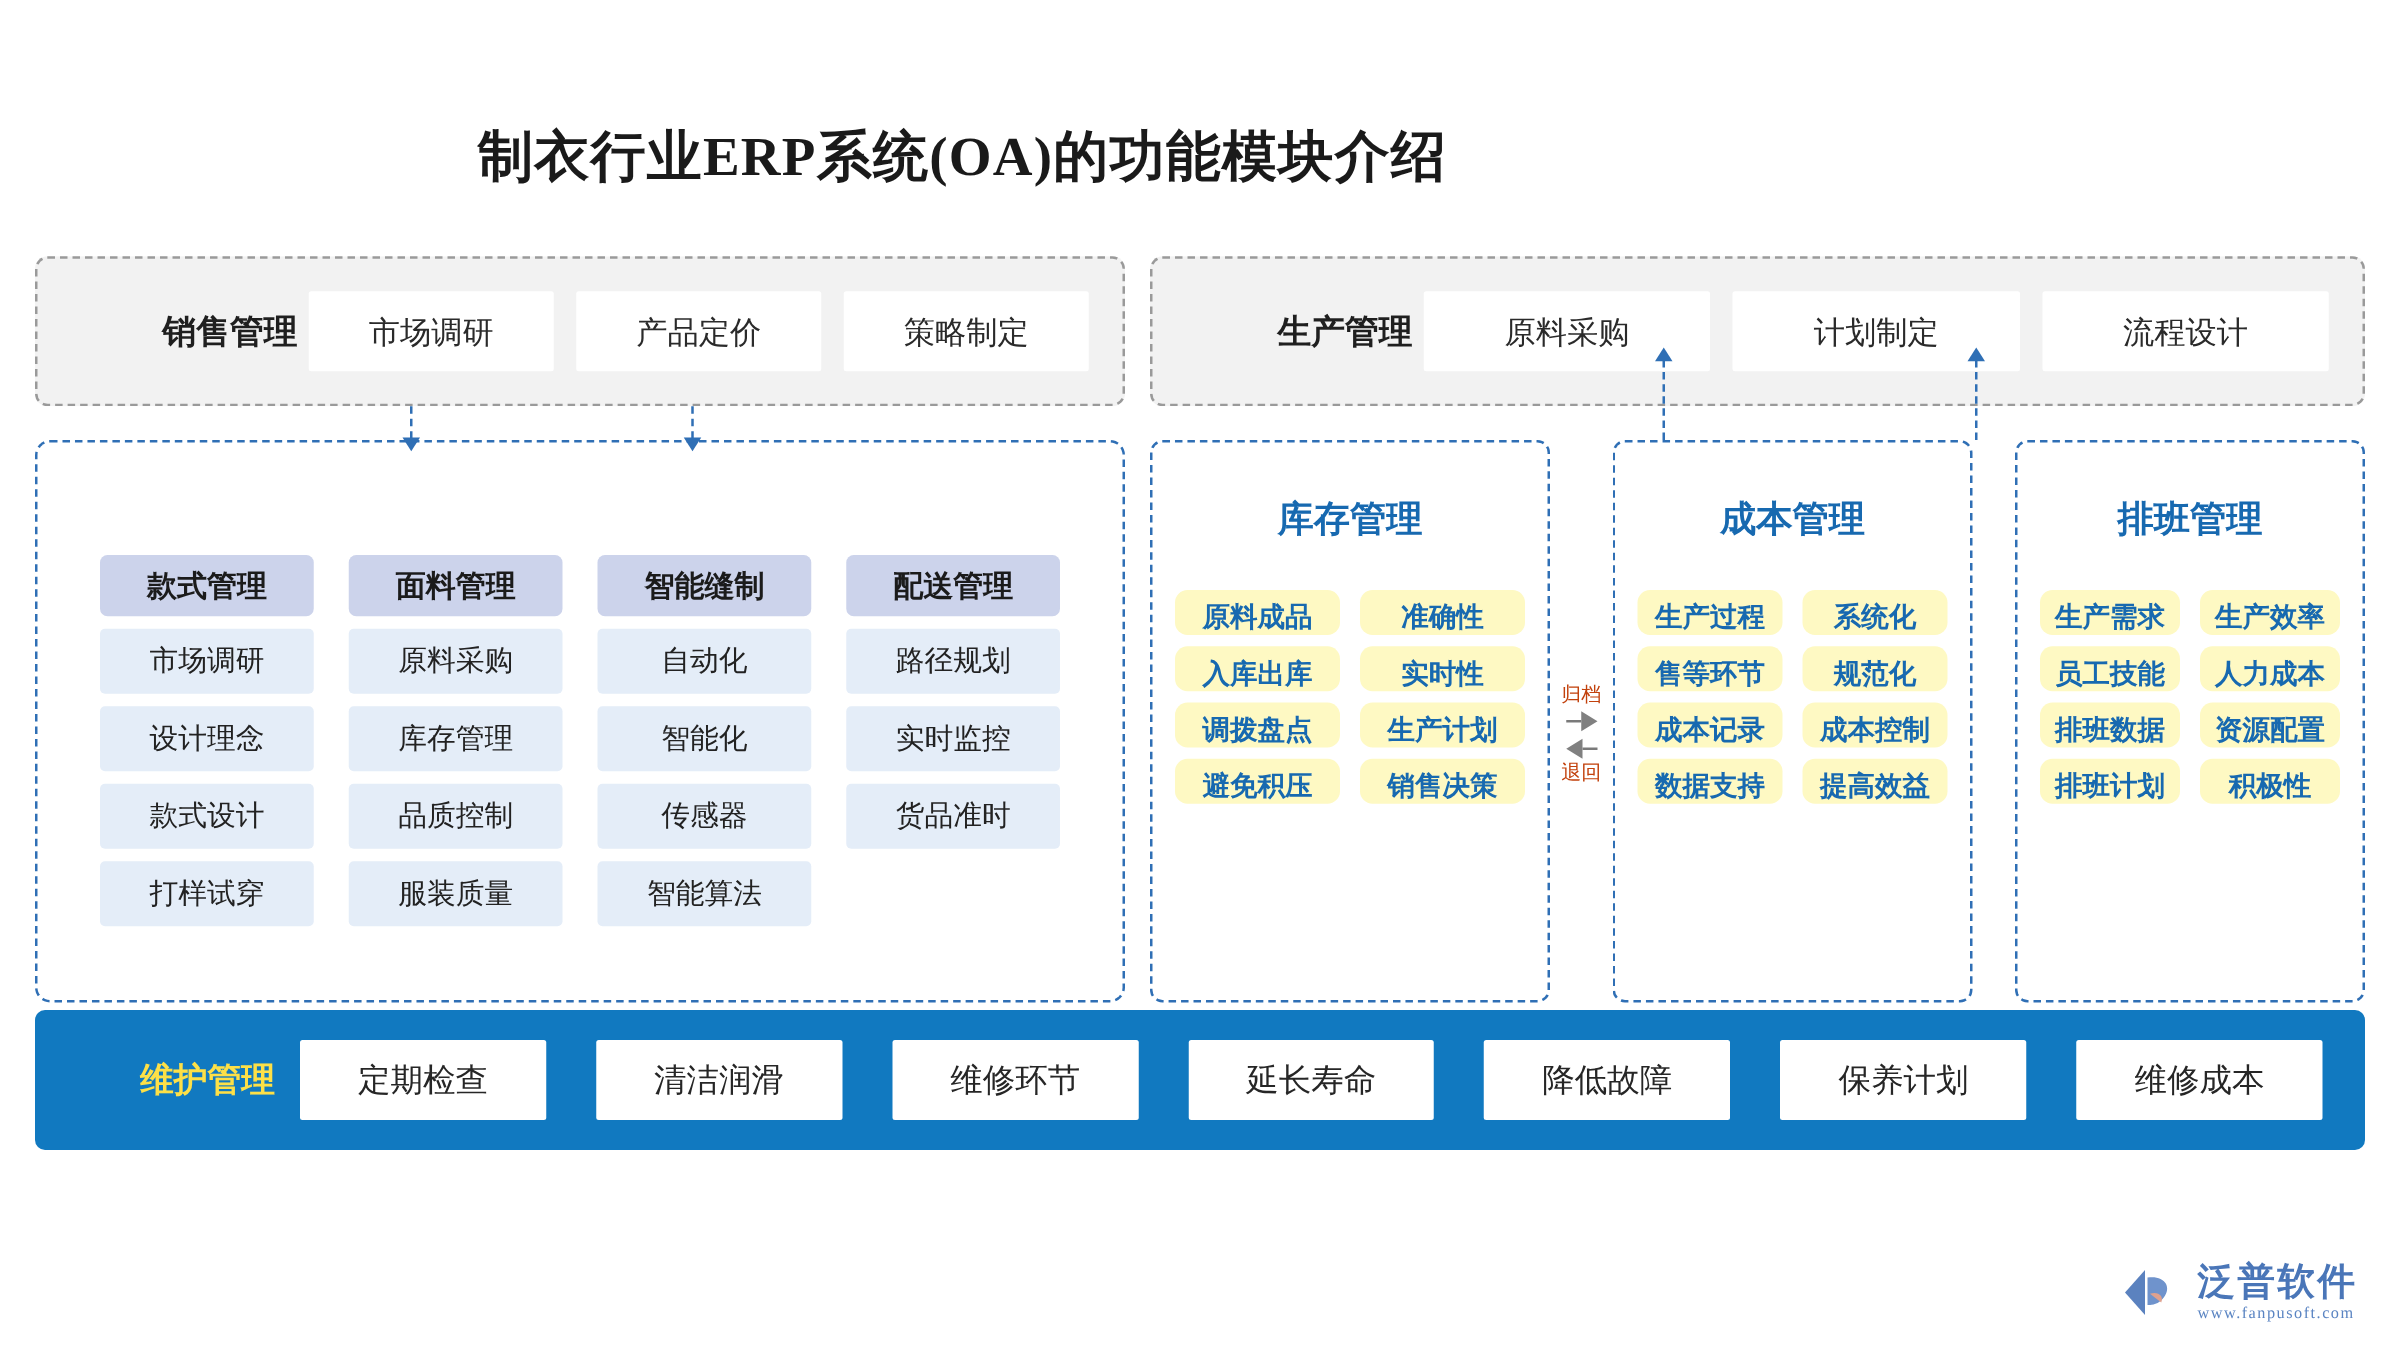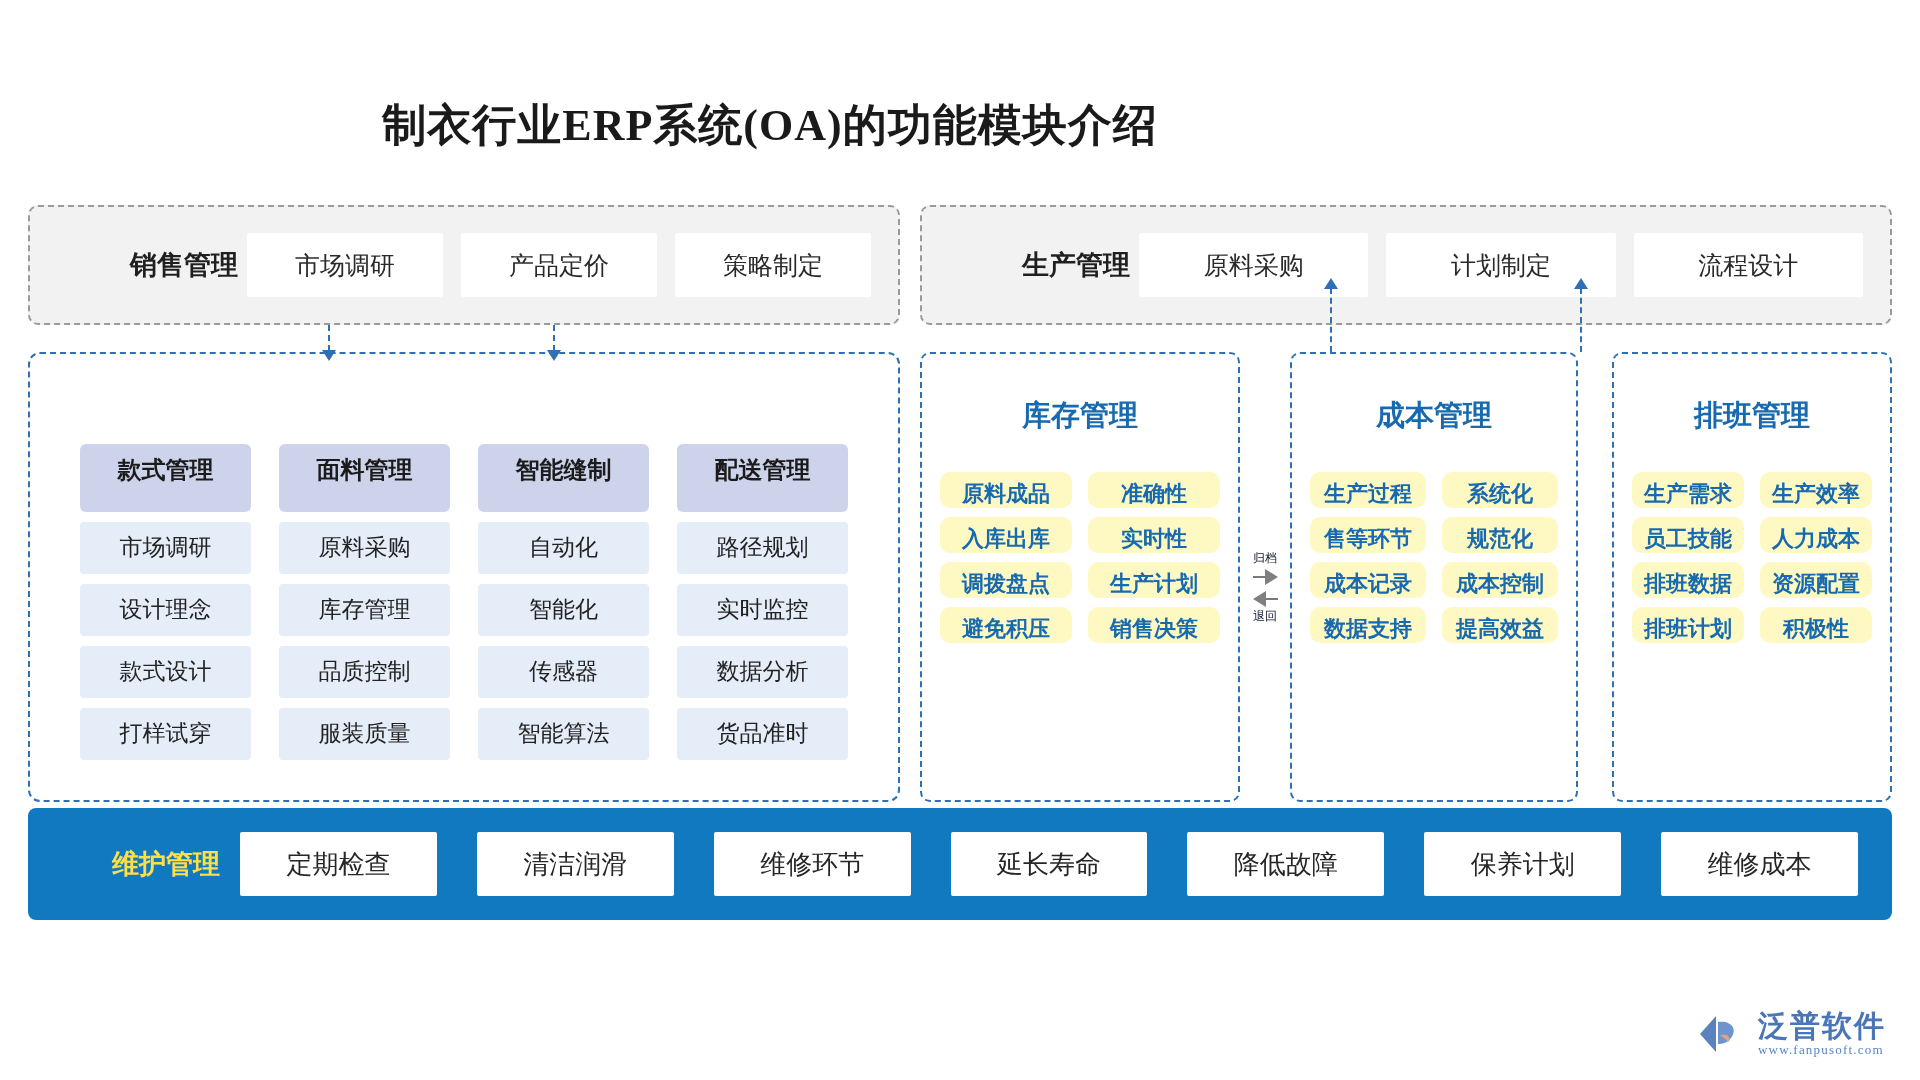--- a/index.html
+++ b/index.html
@@ -63,21 +63,21 @@
     border: 2px dashed #2f6fb5; border-radius: 12px;
   }
   .cols {
     position: absolute; left: 50px; top: 90px; right: 50px;
     display: flex; justify-content: space-between; gap: 28px;
   }
   .col { flex: 1; display: flex; flex-direction: column; gap: 10px; }
   .col-head {
     background: #ccd3eb; color: #1b1b1b;
     font-size: 24px; font-weight: bold; text-align: center;
-    height: 68px; line-height: 52px; border-radius: 6px;
+    height: 49px; line-height: 52px; border-radius: 6px;
   }
   .col-item {
     background: #e4edf8; color: #222222;
     font-size: 23px; text-align: center;
     height: 52px; line-height: 52px; border-radius: 4px;
   }
 
   
   .rpanel {
     position: absolute; top: 352px; height: 450px;
@@ -100,21 +100,21 @@
     background: #fef9c3; color: #1769b0;
     font-size: 22px; font-weight: bold; text-align: center;
     height: 36px; line-height: 44px; border-radius: 10px;
   }
 
   
   #connector {
     position: absolute; left: 1242px; top: 528px; width: 46px; height: 120px;
     display: flex; flex-direction: column; align-items: center; justify-content: center;
   }
-  #connector .lbl { font-size: 12px; color: #0f172a; line-height: 1.15; }
+  #connector .lbl { font-size: 16px; color: #c2410c; line-height: 1.15; }
   #connector .ar { display: flex; align-items: center; height: 22px; }
   .dashline { width: 12px; border-top: 2px dashed #7a7a7a; }
   .tri-r { width: 0; height: 0; border-top: 8px solid transparent; border-bottom: 8px solid transparent; border-left: 13px solid #808080; }
   .tri-l { width: 0; height: 0; border-top: 8px solid transparent; border-bottom: 8px solid transparent; border-right: 13px solid #808080; }
 
   
   #maint-bar {
     position: absolute; left: 28px; top: 808px; width: 1864px; height: 112px;
     background: #1179c0; border-radius: 8px;
     display: flex; align-items: center; padding: 0 14px;
@@ -208,21 +208,20 @@
         <div class="col-item">自动化</div>
         <div class="col-item">智能化</div>
         <div class="col-item">传感器</div>
         <div class="col-item">智能算法</div>
       </div>
 
       <div class="col">
         <div class="col-head">配送管理</div>
         <div class="col-item">路径规划</div>
         <div class="col-item">实时监控</div>
-        <div class="col-item">数据分析</div>
         <div class="col-item">货品准时</div>
       </div>
 
     </div>
   </div>
 
   <div class="rpanel" id="inv-panel">
     <div class="rpanel-title">库存管理</div>
     <div class="rgrid">
       <div class="rcell">原料成品</div>

